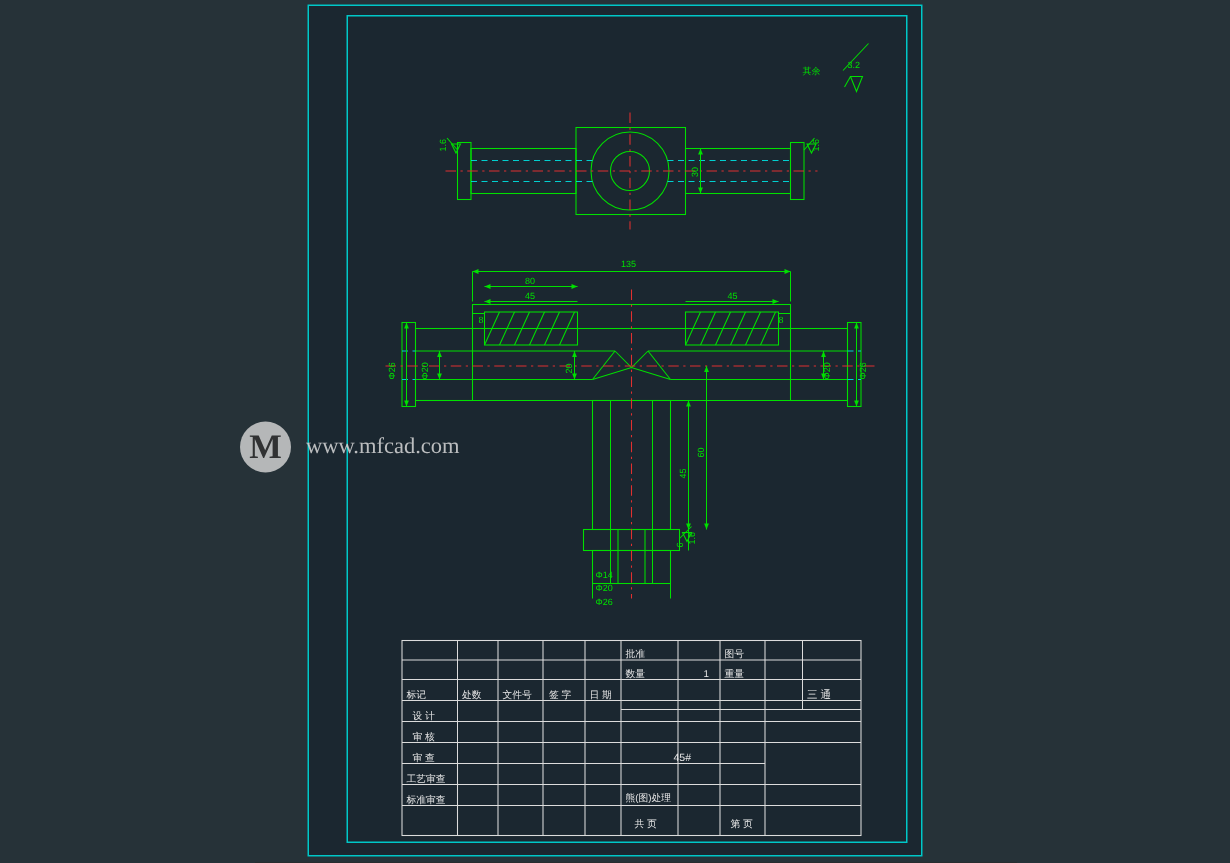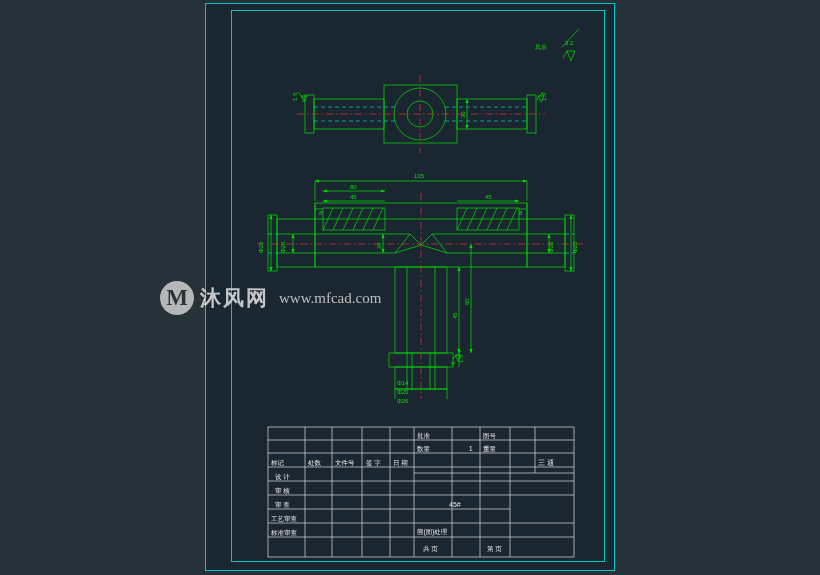--- a/index.html
+++ b/index.html
@@ -278,17 +278,16 @@
         <text class="txtw" x="282" y="548">第 页</text>
       </g>
 
     </svg>
   </div>
 
   <div id="wm" class="abs">
     <div class="wm-circle">
       <span>M</span>
     </div>
-    <div class="wm-cn">沐风网</div>
     <div class="wm-url">www.mfcad.com</div>
   </div>
 
 </div>
 
 </body></html>

